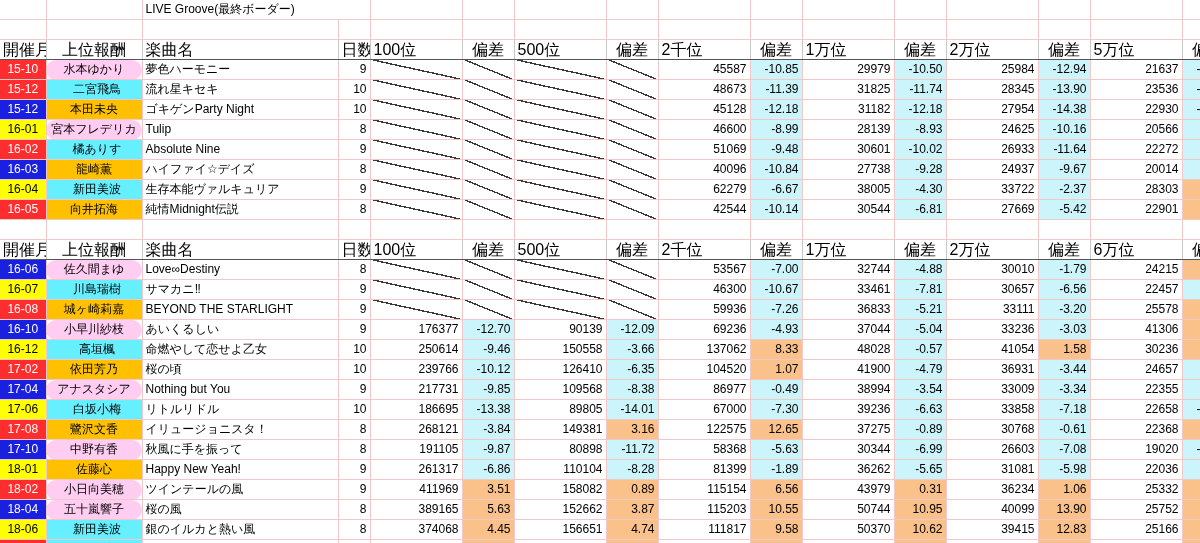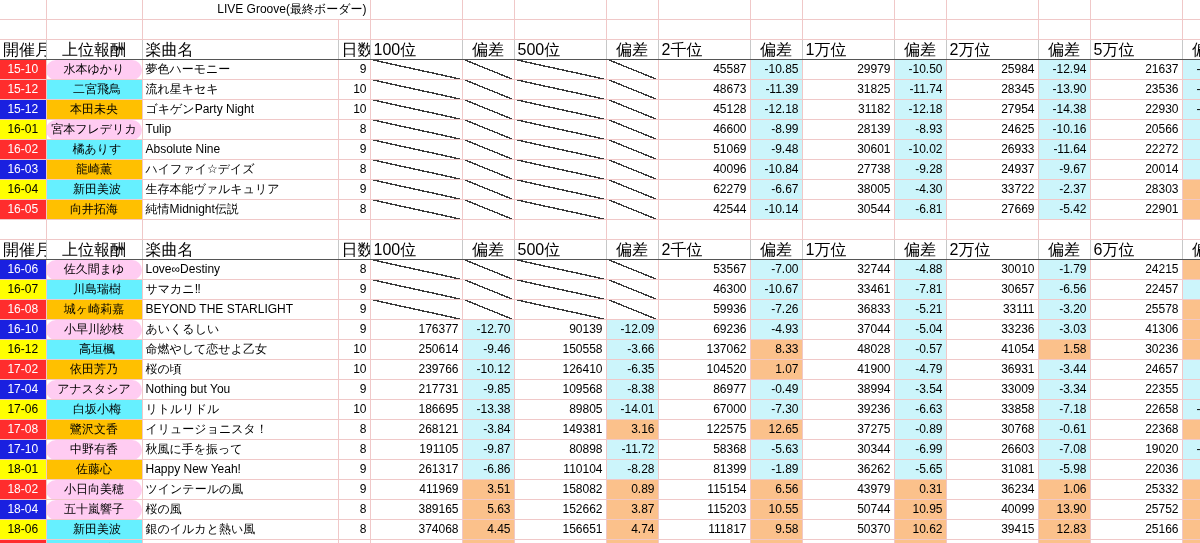--- a/index.html
+++ b/index.html
@@ -31,21 +31,21 @@
   
   .c-month{width:46px;}
   .c-reward{width:96px;}
   .c-song{width:196px;}
   .c-days{width:32px;}
   .c-num{width:92px;}
   .c-dev{width:52px;}
 
   
   .titlerow td{border-right:1px solid #e8f0e8;border-bottom:1px solid #e8f5e8;}
-  .title-cell{font-size:13px;text-align:right;color:#000;border-left:1px solid #bfbfbf;}
+  .title-cell{font-size:13px;text-align:left;color:#000;border-left:1px solid #bfbfbf;}
   .blankrow td{border-right:1px solid #e8f0e8;border-bottom:1px solid #cfcfcf;}
 
   
   tr.hdr td{
     border-top:1px solid #555;
     border-bottom:1px solid #555;
     border-right:1px solid #c8c8c8;
     font-size:16px;
     background:#ffffff;
   }

